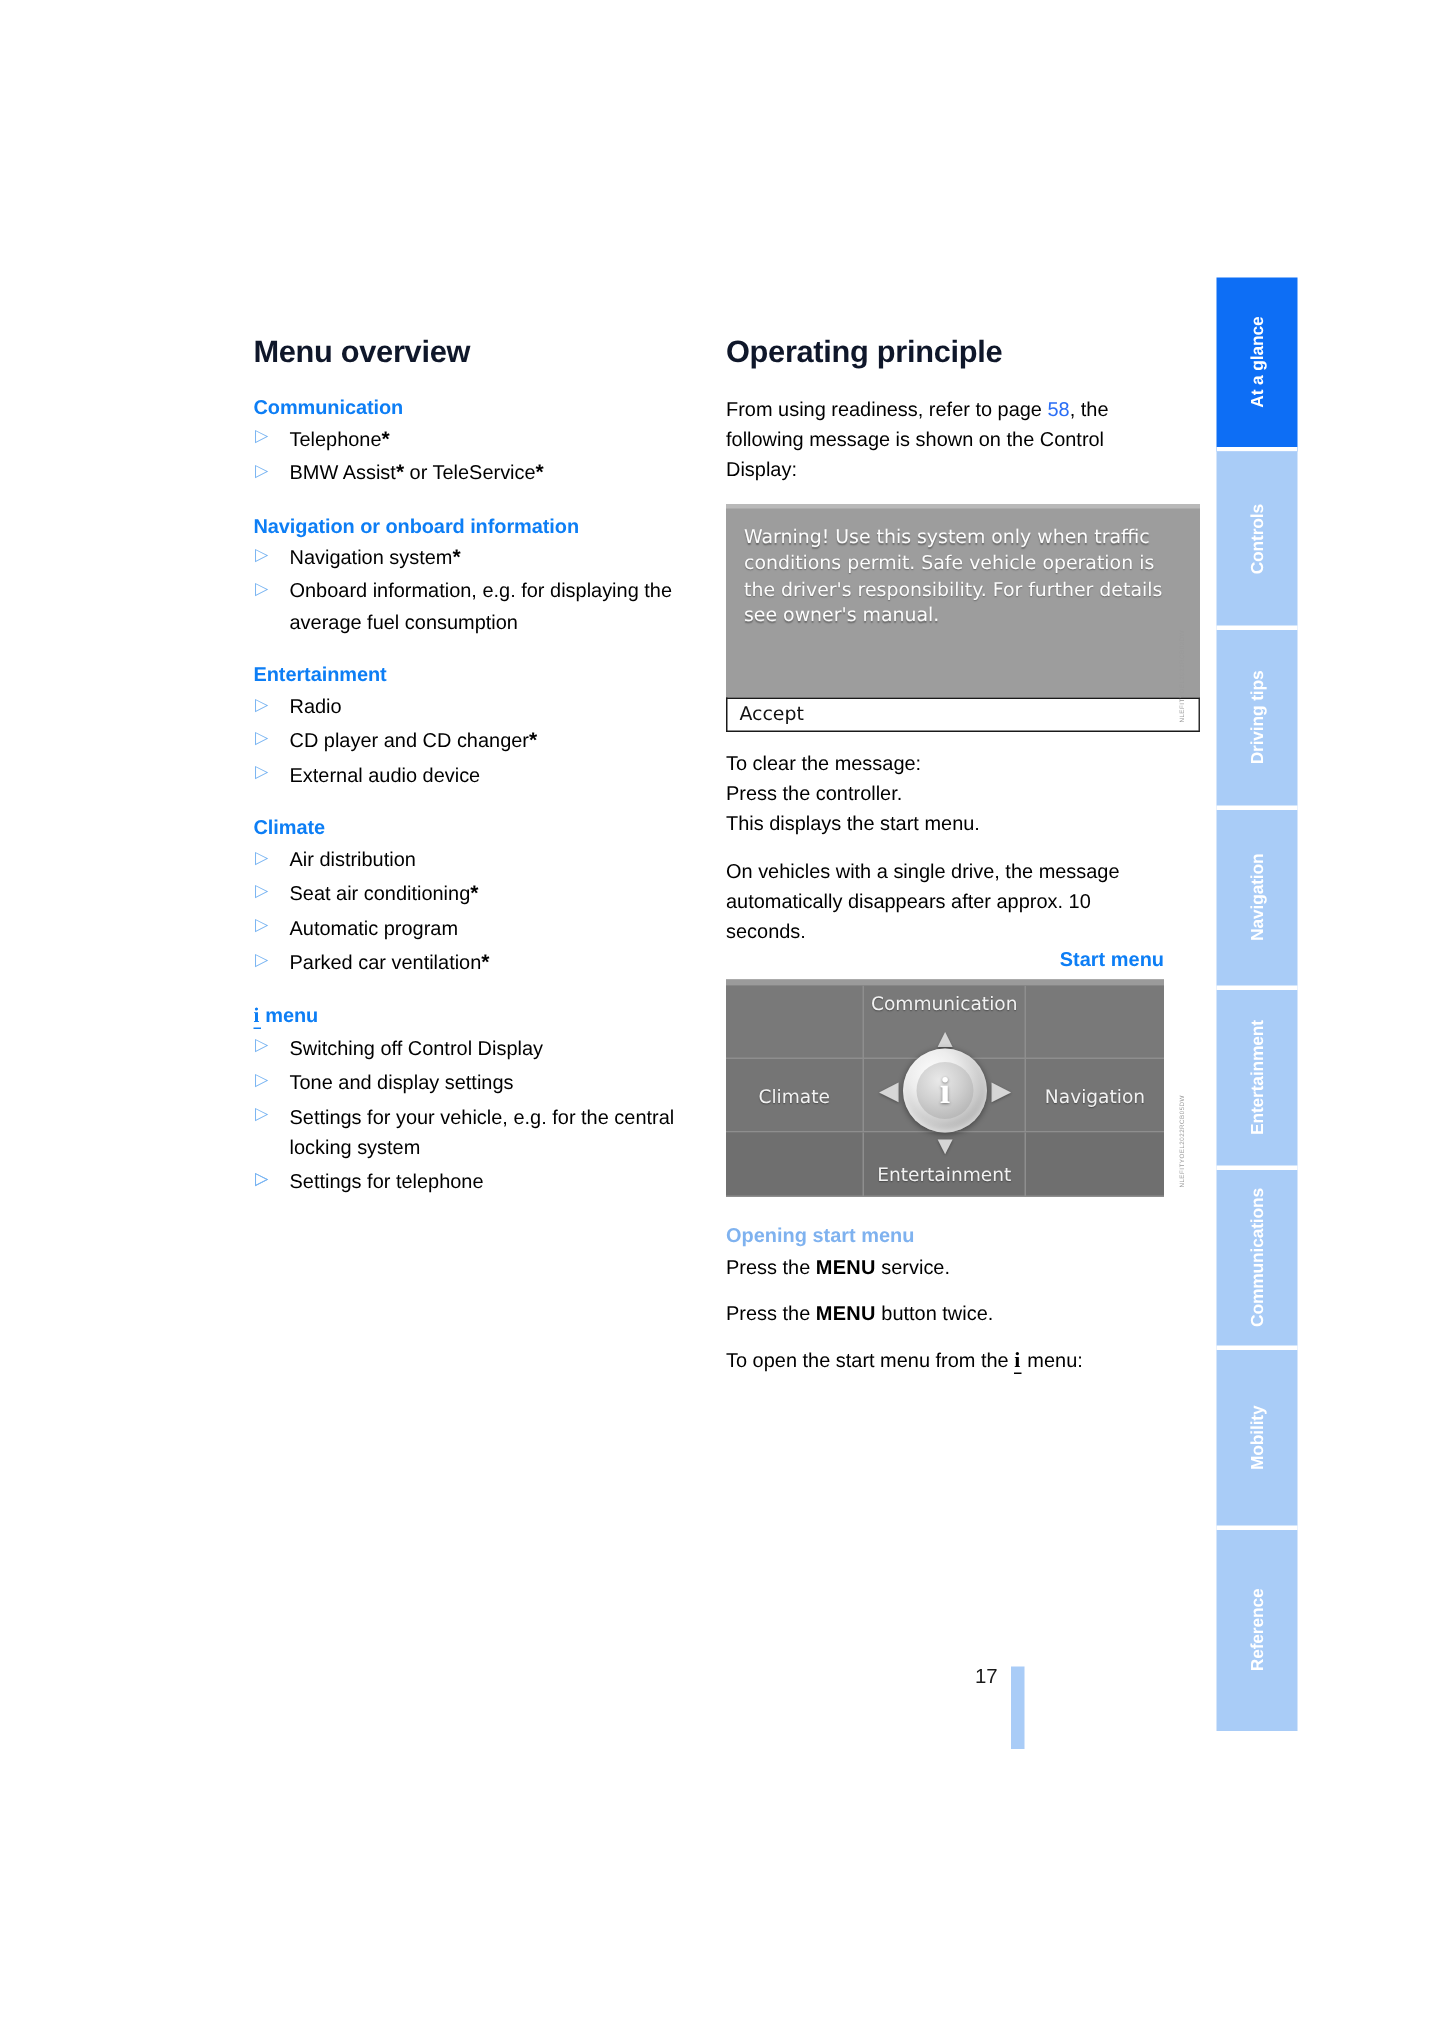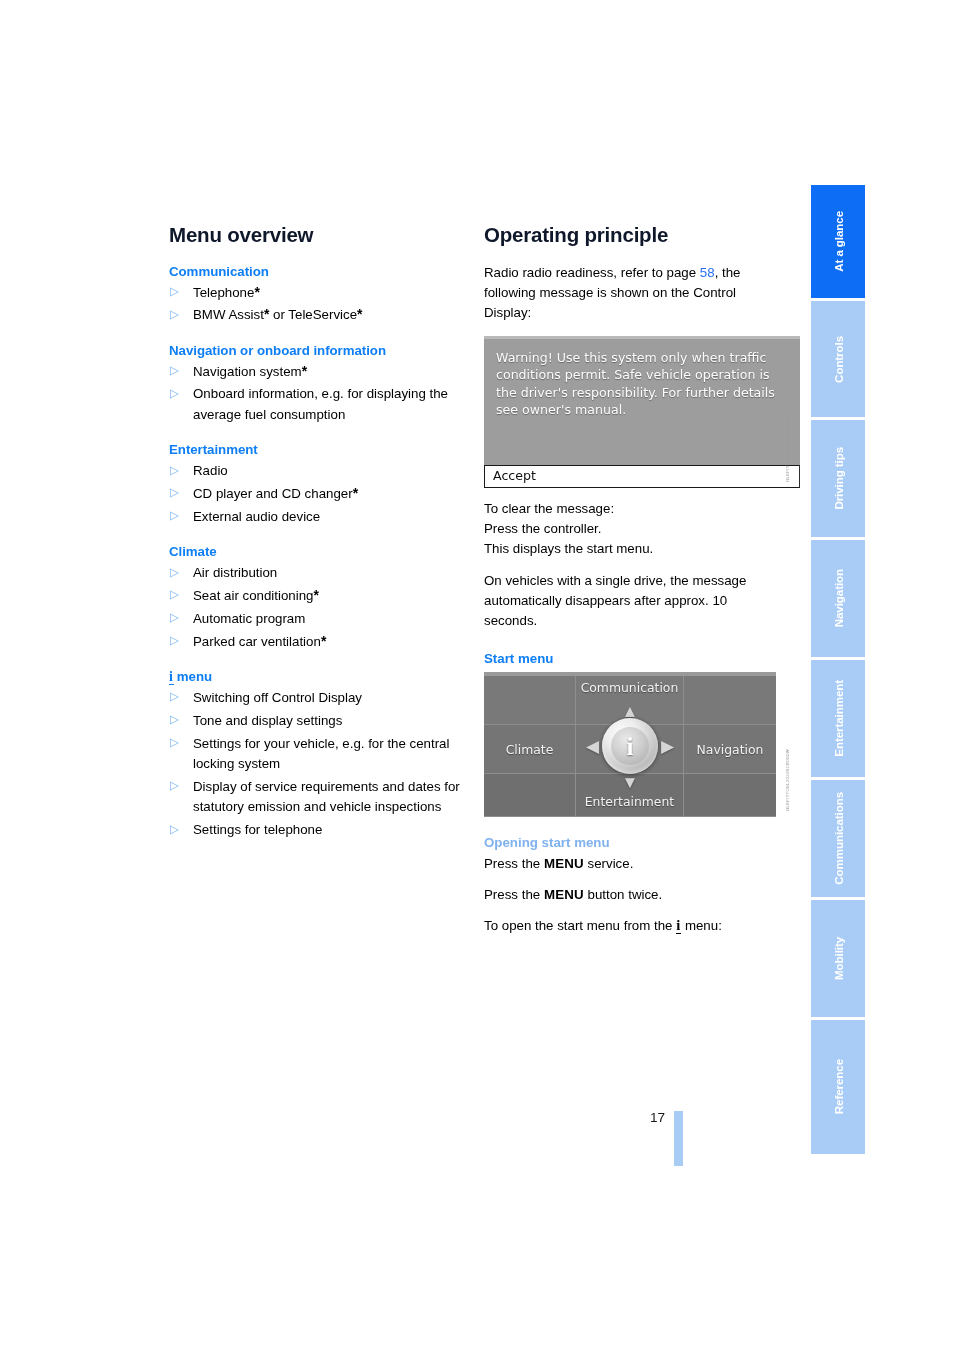--- a/index.html
+++ b/index.html
@@ -25,21 +25,21 @@
     margin-top:17px; margin-bottom:3px; line-height:1.2;
     letter-spacing:-0.05px;
   }
   h2.section-head:first-child{ margin-top:0; }
   h2.sub-head{
     font-size:13.3px; font-weight:bold; color:#7fb2ef;
     margin-top:18px; margin-bottom:3px; line-height:1.2;
   }
   h2.topic-head{
     font-size:13.3px; font-weight:bold; color:#0d7ef5;
-    margin-top:19px; margin-bottom:5px; line-height:1.2;
+    margin-bottom:5px; line-height:1.2;text-align:right;
   }
 
   
   ul.bullets{ list-style:none; }
   ul.bullets li{
     position:relative; padding-left:24px;
     font-size:13.3px; color:#000; line-height:1.53;
     margin-top:2.5px;
   }
   ul.bullets li .tri{
@@ -267,34 +267,33 @@
       <li>
         <span class="tri">▷</span>
         <span>Tone and display settings</span>
       </li>
       <li>
         <span class="tri">▷</span>
         <span>Settings for your vehicle, e.g. for the central locking system</span>
       </li>
       <li>
         <span class="tri">▷</span>
-        <span>Display of service requirements and dates for statutory emission and vehicle inspections</span>
       </li>
       <li>
         <span class="tri">▷</span>
         <span>Settings for telephone</span>
       </li>
     </ul>
   </div>
 
   <div class="col" id="col-right">
 
     <h1 class="chapter-title">Operating principle</h1>
 
-    <p class="body"><span>Radio radio readiness, refer to page </span><span class="xref">58</span><span>, the following message is shown on the Control Display:</span></p>
+    <p class="body"><span>From using readiness, refer to page </span><span class="xref">58</span><span>, the following message is shown on the Control Display:</span></p>
 
     <div class="fig">
       <div class="warn-shot">
         <div class="warn-text">Warning! Use this system only when traffic conditions permit. Safe vehicle operation is the driver's responsibility. For further details see owner's manual.</div>
         <div class="accept-bar">
           <span>Accept</span>
         </div>
       </div>
       <div class="fig-id">NLEFITYOEL2022RCB02DW</div>
     </div>

